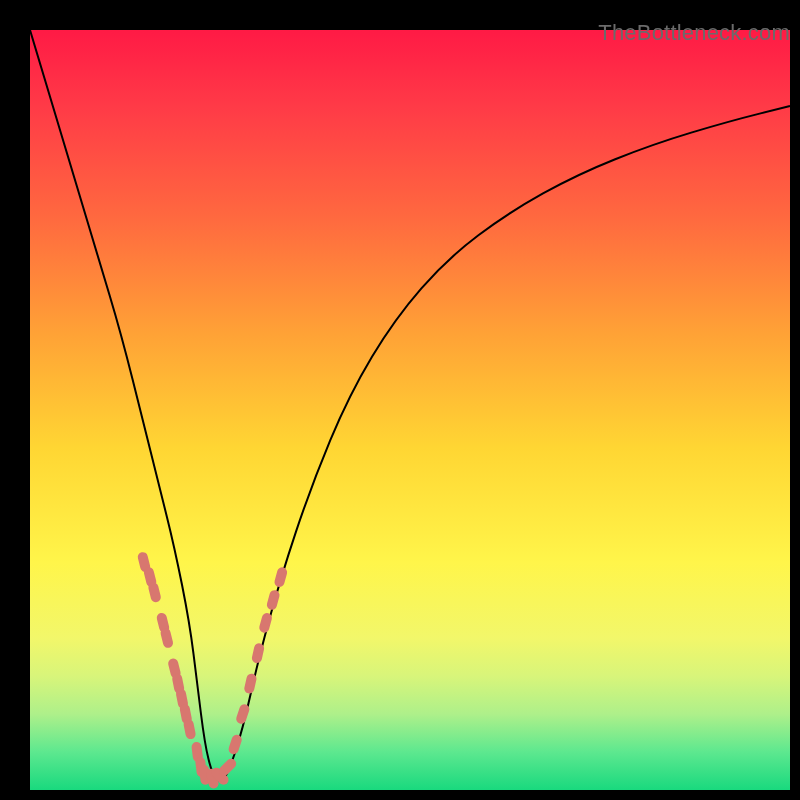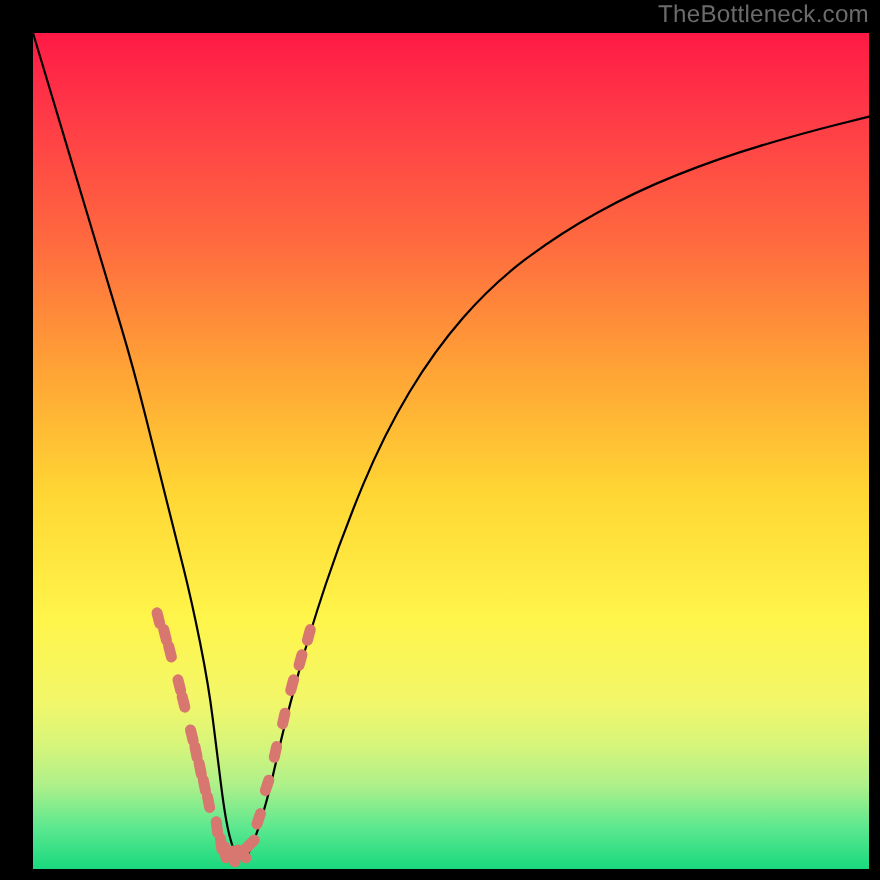--- a/index.html
+++ b/index.html
@@ -32,21 +32,21 @@
       #ffd633 55%,
       #fff54a 70%,
       #f2f76a 80%,
       #d8f57a 85%,
       #aef08a 90%,
       #5de88f 95%,
       #19d97e 100%);
   }
   .watermark {
     position: absolute;
-    top: 0;
+    top: 20px;
     right: 10px;
     color: #6b6b6b;
     font-size: 22px;
     letter-spacing: 0.2px;
     font-weight: 500;
   }
   svg.curve-layer {
     position: absolute;
     left: 0;
     top: 0;

